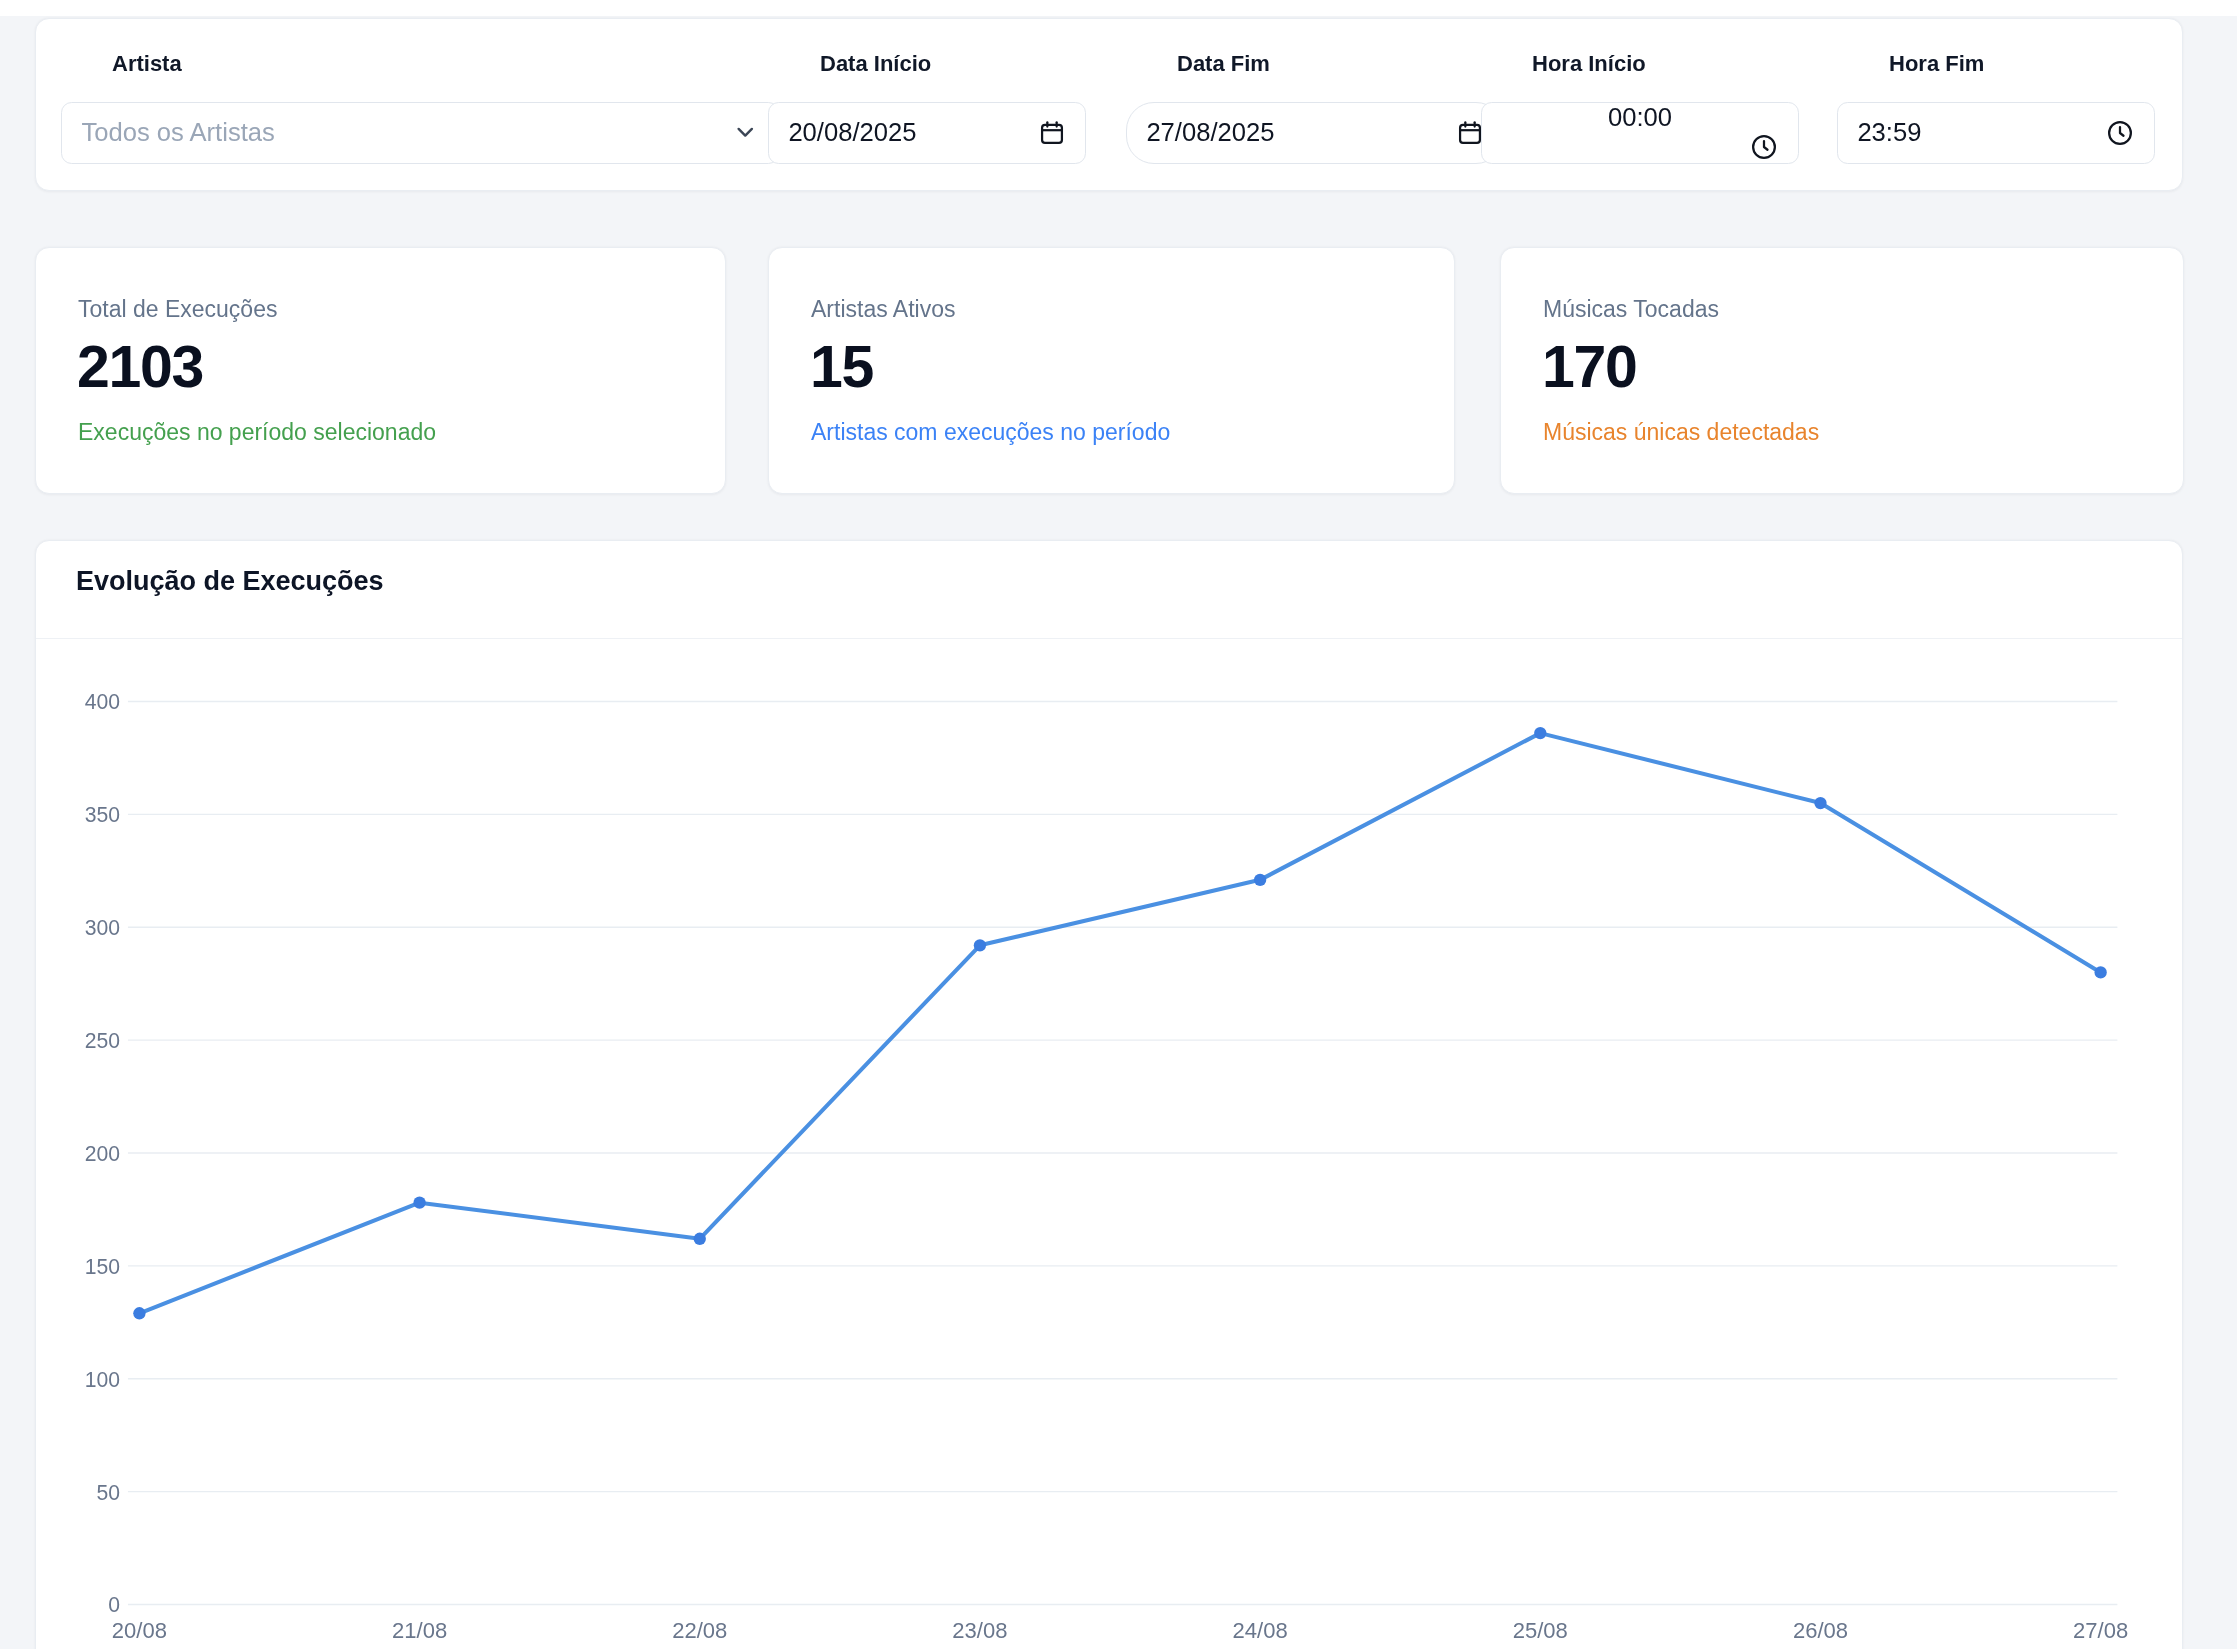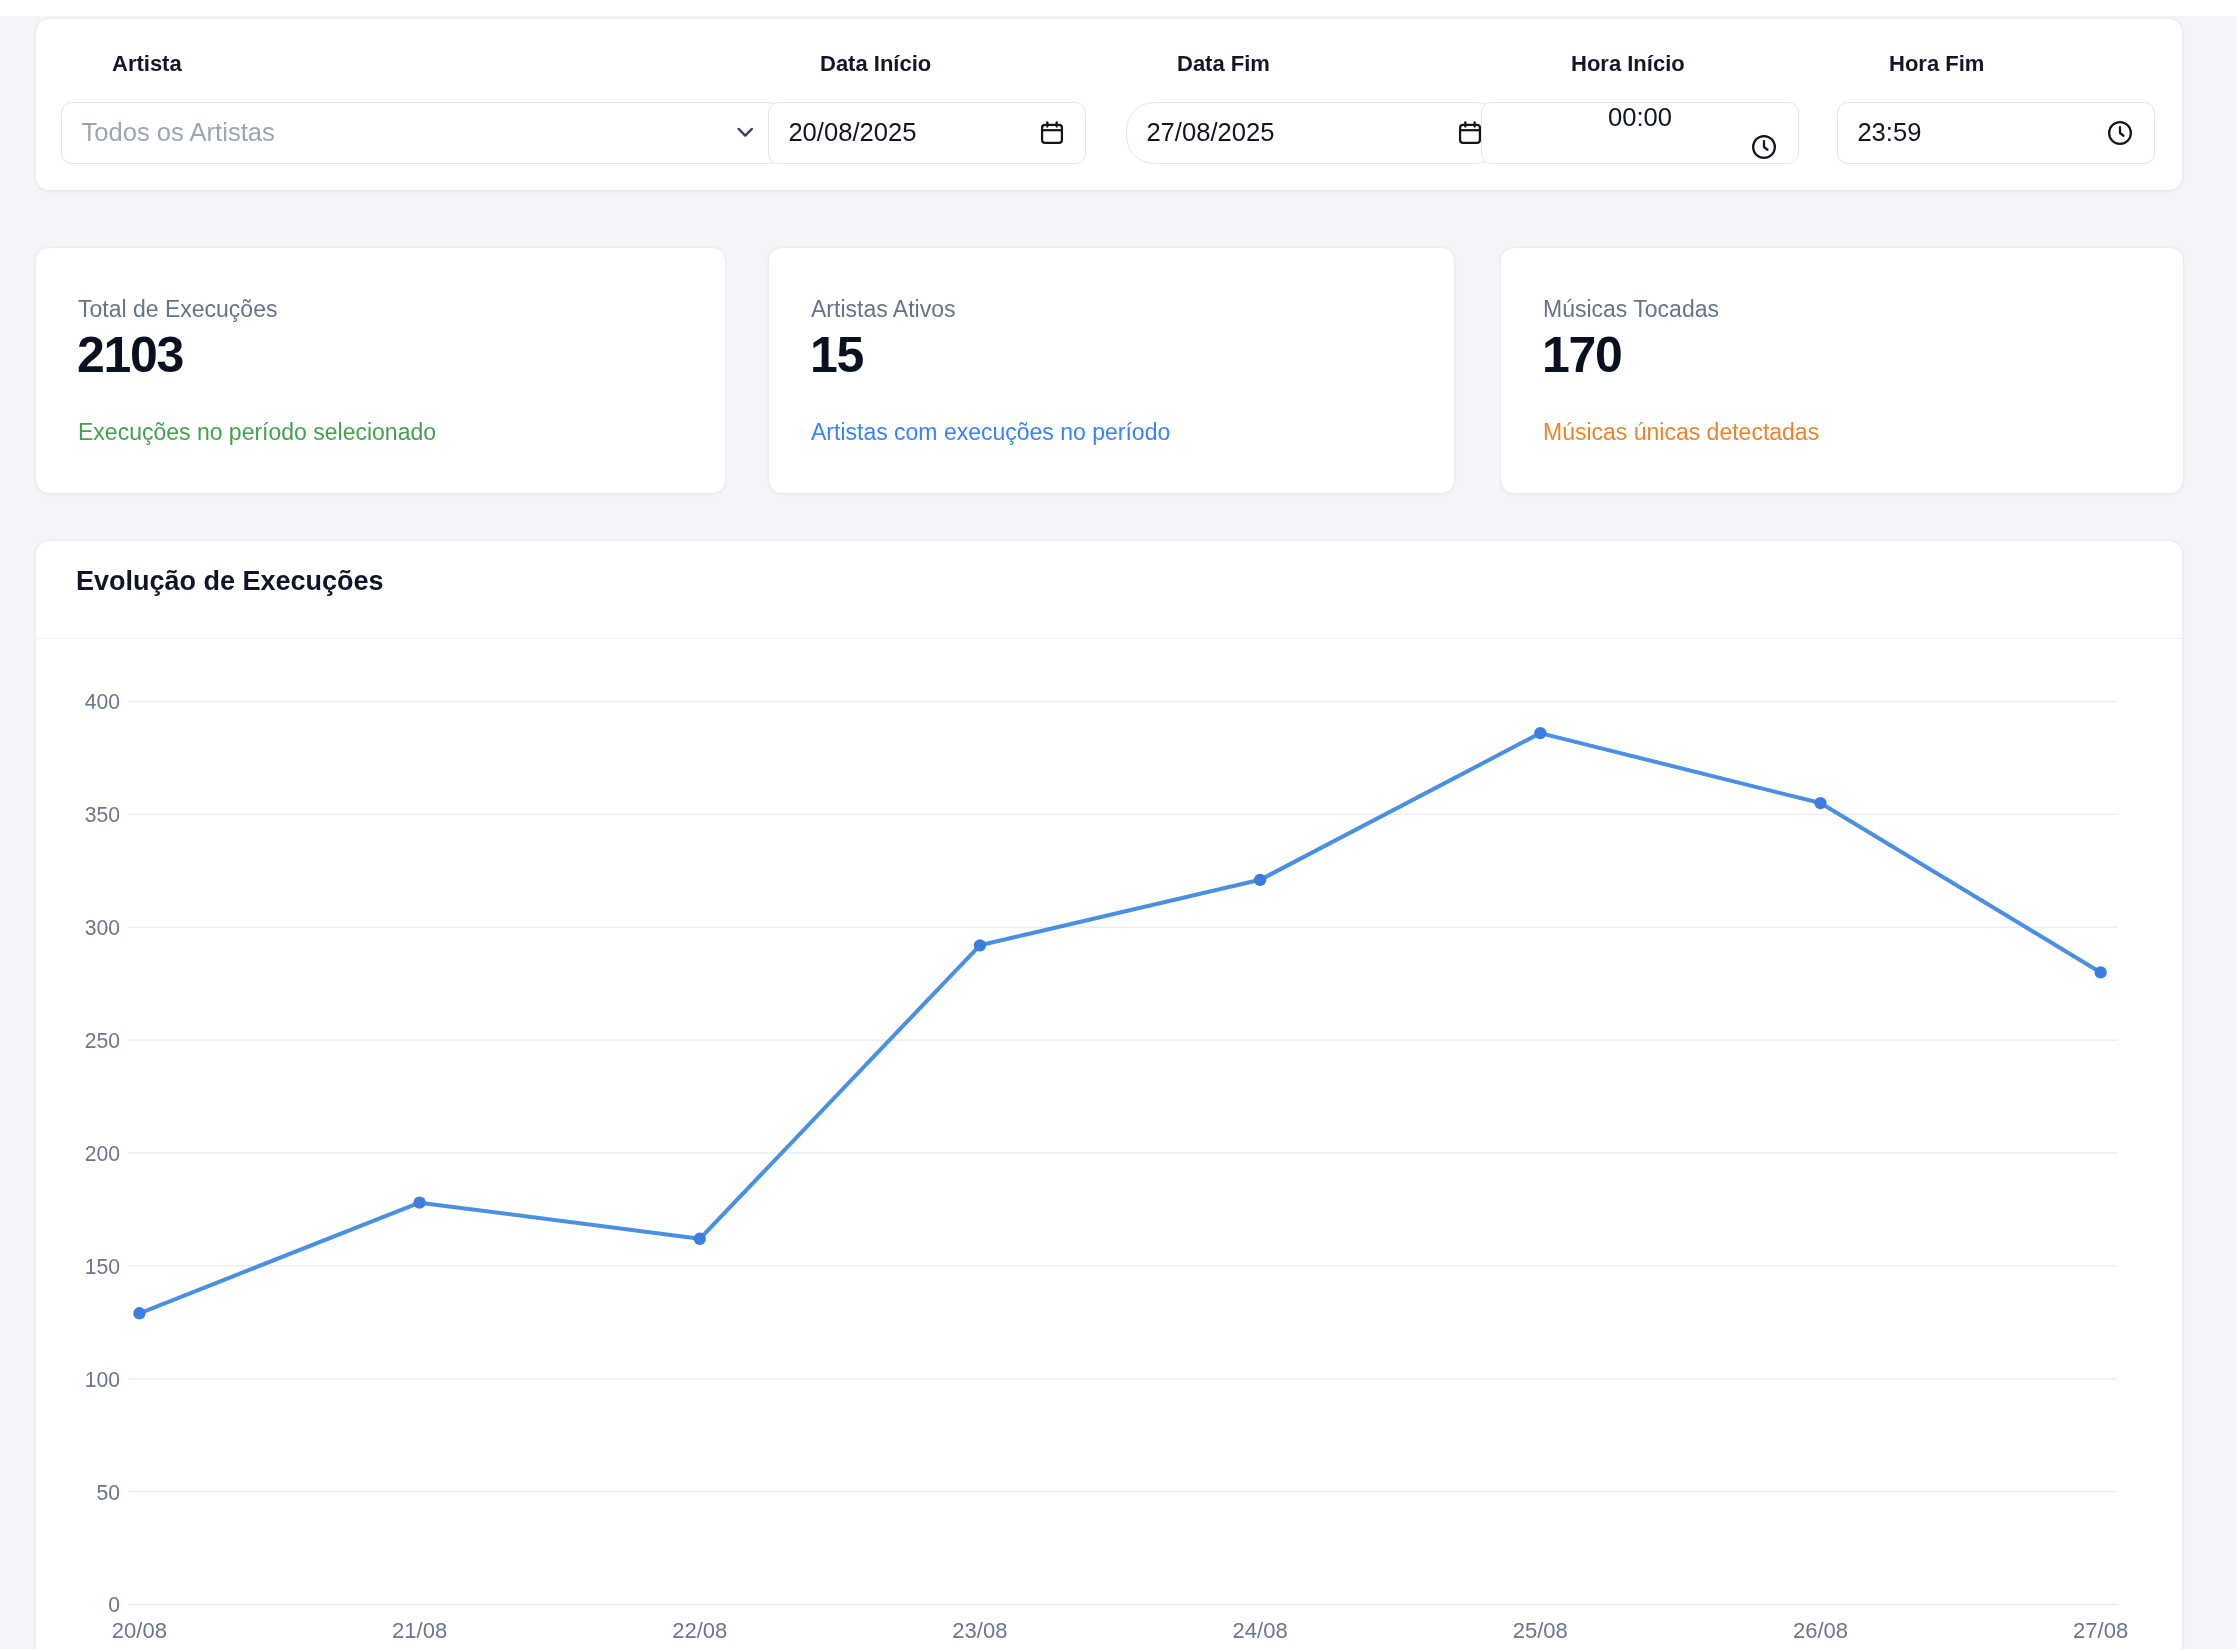--- a/index.html
+++ b/index.html
@@ -30,39 +30,39 @@
     border:1.8px solid #e1e6ed; border-radius:10.6px;
     box-sizing:border-box; background:#fff;
     display:flex; align-items:center;
     padding:0 19.4px; font-size:25.6px; color:#0f1523;
     cursor:pointer; white-space:nowrap;
   }
   .placeholder { color:#9aa6b7; }
   .ctl-icon { margin-left:auto; flex:0 0 auto; display:block; }
   
   .stat-label { position:absolute; left:42px; top:48px; font-size:23px; color:#64748b; white-space:nowrap; }
-  .stat-value { position:absolute; left:41px; top:78px; font-size:50px; font-weight:700; color:#0a101f; letter-spacing:-1.3px; }
+  .stat-value { position:absolute; left:41px; top:85px; font-size:59px; font-weight:700; color:#0a101f; letter-spacing:-1.3px; }
   .stat-sub   { position:absolute; left:42px; top:171px; font-size:23px; white-space:nowrap; }
   
   #chart-card { left:35px; top:540px; width:2148px; height:1147px; }
   .chart-title { position:absolute; left:40px; top:25px; font-size:27px; font-weight:700; color:#0d1526; white-space:nowrap; }
   .chart-divider { position:absolute; left:0; top:97px; width:2146px; height:0.9px; background:#eef1f5; }
   #chart-svg { position:absolute; left:0; top:97px; }
 </style>
 </head>
 <body>
 
 <div class="top-strip"></div>
 
 <div class="card" id="filter-card">
 
   <div class="flabel" style="left:28px;">Artista</div>
   <div class="flabel" style="left:736px;">Data Início</div>
   <div class="flabel" style="left:1093px;">Data Fim</div>
-  <div class="flabel" style="left:1487px;text-align:right;">Hora Início</div>
+  <div class="flabel" style="left:1448px;text-align:right;">Hora Início</div>
   <div class="flabel" style="left:1805px;">Hora Fim</div>
 
   <div class="control" style="left:25px; width:718px;">
     <span class="placeholder">Todos os Artistas</span>
     <svg class="ctl-icon" width="26.5" height="26.5" viewBox="0 0 24 24">
       <path d="M6 9l6 6 6-6" fill="none" stroke="#3c4656" stroke-width="2.2" stroke-linecap="round" stroke-linejoin="round"></path>
     </svg>
   </div>
 
   <div class="control" style="left:732px; width:318px;text-align:right;">

